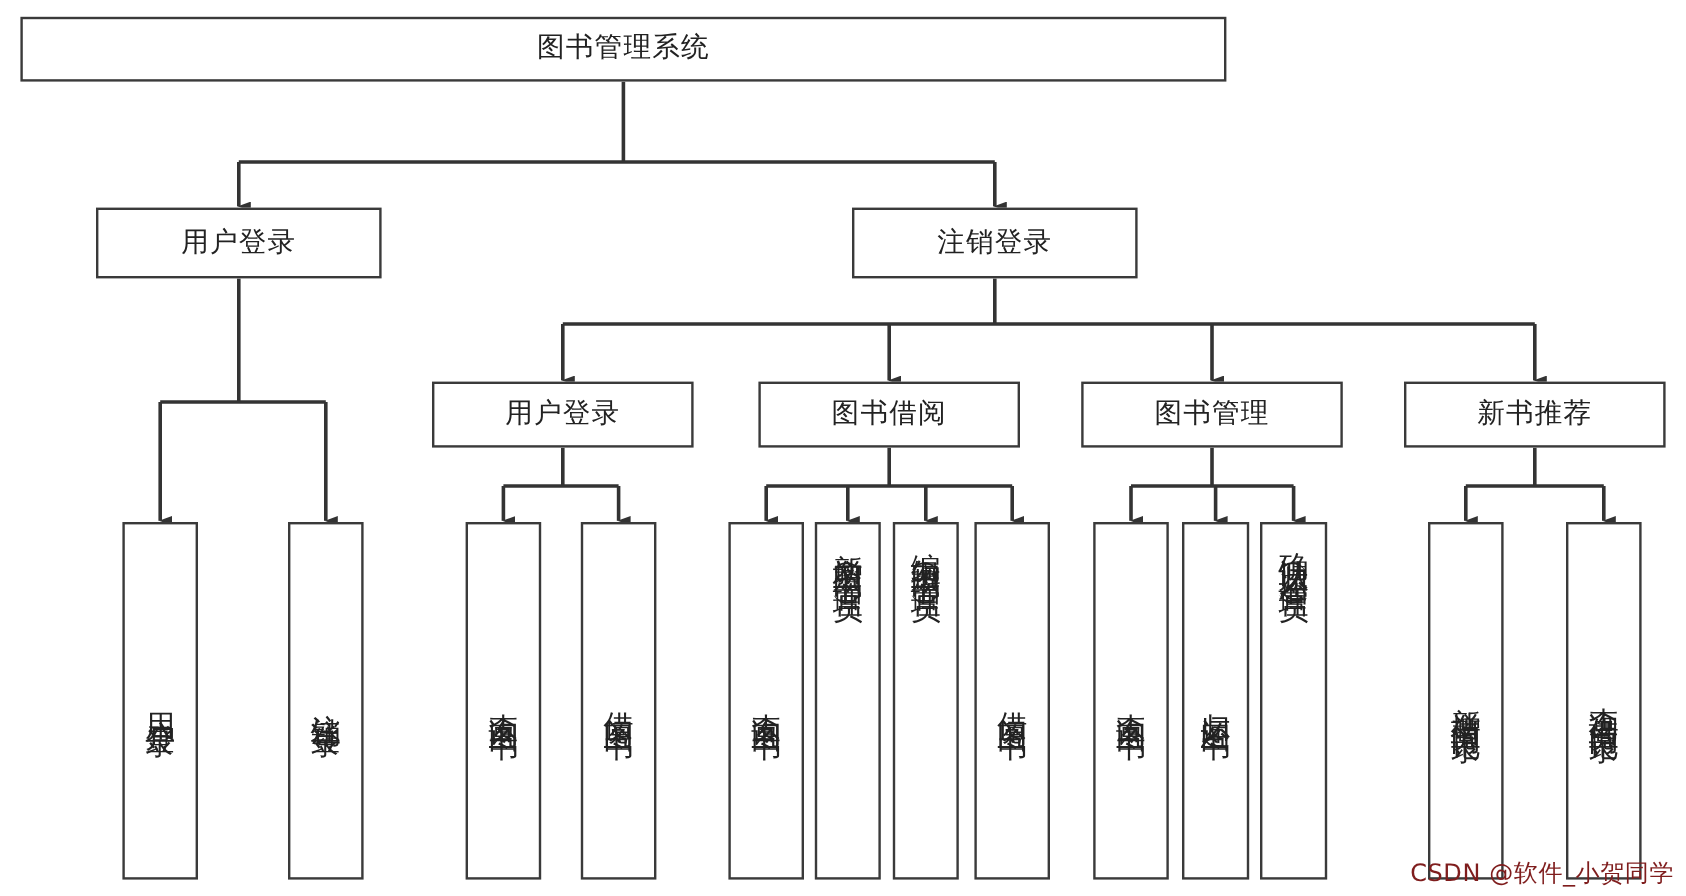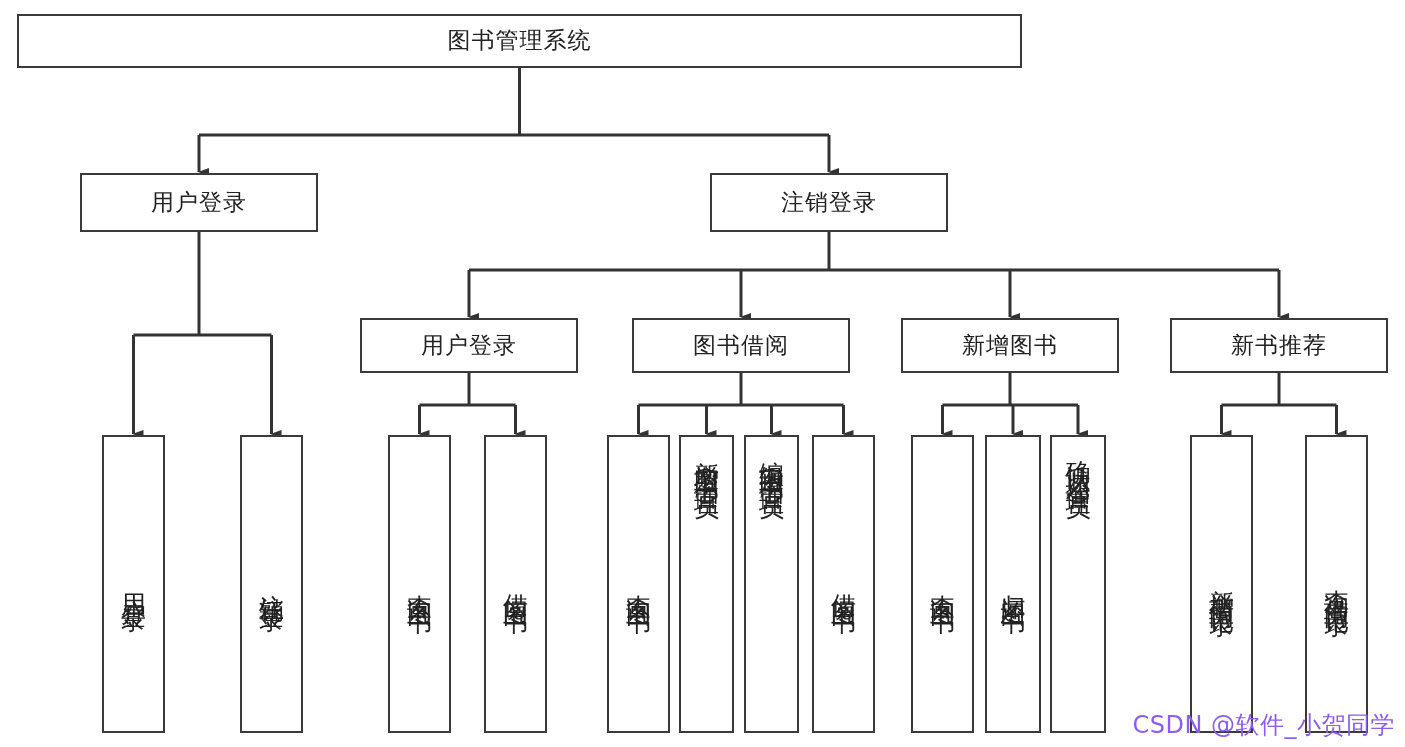--- a/index.html
+++ b/index.html
@@ -61,22 +61,22 @@
   .node-box.vertical.top-align {
     align-items: flex-start;
   }
   .node-box.vertical.top-align .node-label {
     padding-top: 4px;
   }
   #watermark {
     position: absolute;
     right: 10px;
     bottom: 6px;
-    font-size: 24px;
-    color: #8b5cf6;
+    font-size: 20px;
+    color: #7f1d1d;
     letter-spacing: 0.5px;
     white-space: nowrap;
     pointer-events: none;
   }
 </style>
 </head>
 <body>
 
 <div id="diagram-root">
   <svg id="tree-svg" viewBox="0 0 1405 747" xmlns="http://www.w3.org/2000/svg">
@@ -131,21 +131,21 @@
       <div class="node-box" style="left: 710px; top: 173px; width: 238px; height: 59px;">
         <span class="node-label">注销登录</span>
       </div>
       <div class="node-box" style="left: 360px; top: 318px; width: 218px; height: 55px;">
         <span class="node-label">用户登录</span>
       </div>
       <div class="node-box" style="left: 632px; top: 318px; width: 218px; height: 55px;">
         <span class="node-label">图书借阅</span>
       </div>
       <div class="node-box" style="left: 901px; top: 318px; width: 218px; height: 55px;">
-        <span class="node-label">新增图书</span>
+        <span class="node-label">图书管理</span>
       </div>
       <div class="node-box" style="left: 1170px; top: 318px; width: 218px; height: 55px;">
         <span class="node-label">新书推荐</span>
       </div>
       <div class="node-box vertical" style="left: 102px; top: 435px; width: 63px; height: 298px;">
         <span class="node-label">用户登录</span>
       </div>
       <div class="node-box vertical" style="left: 240px; top: 435px; width: 63px; height: 298px;">
         <span class="node-label">注销登录</span>
       </div>

